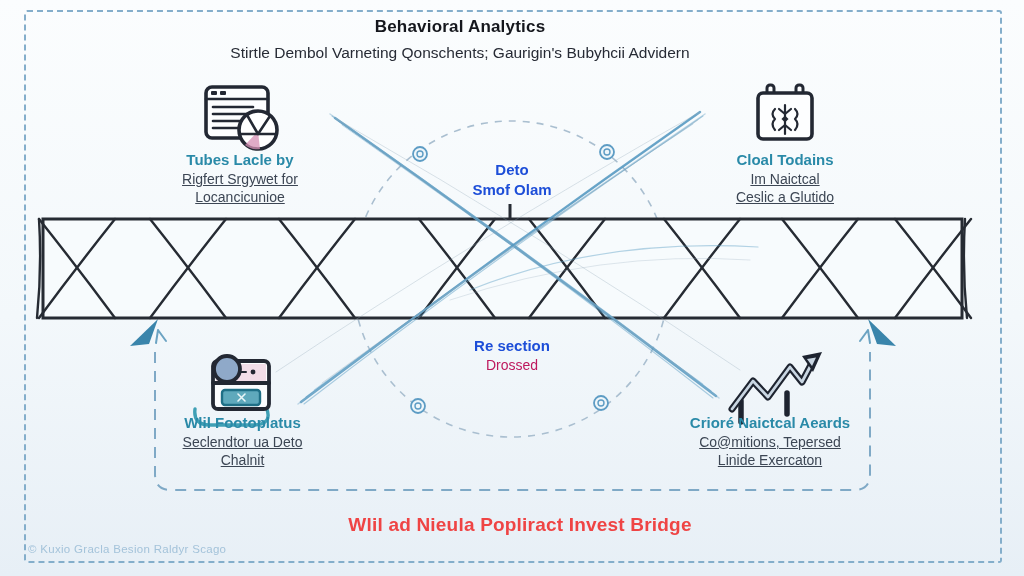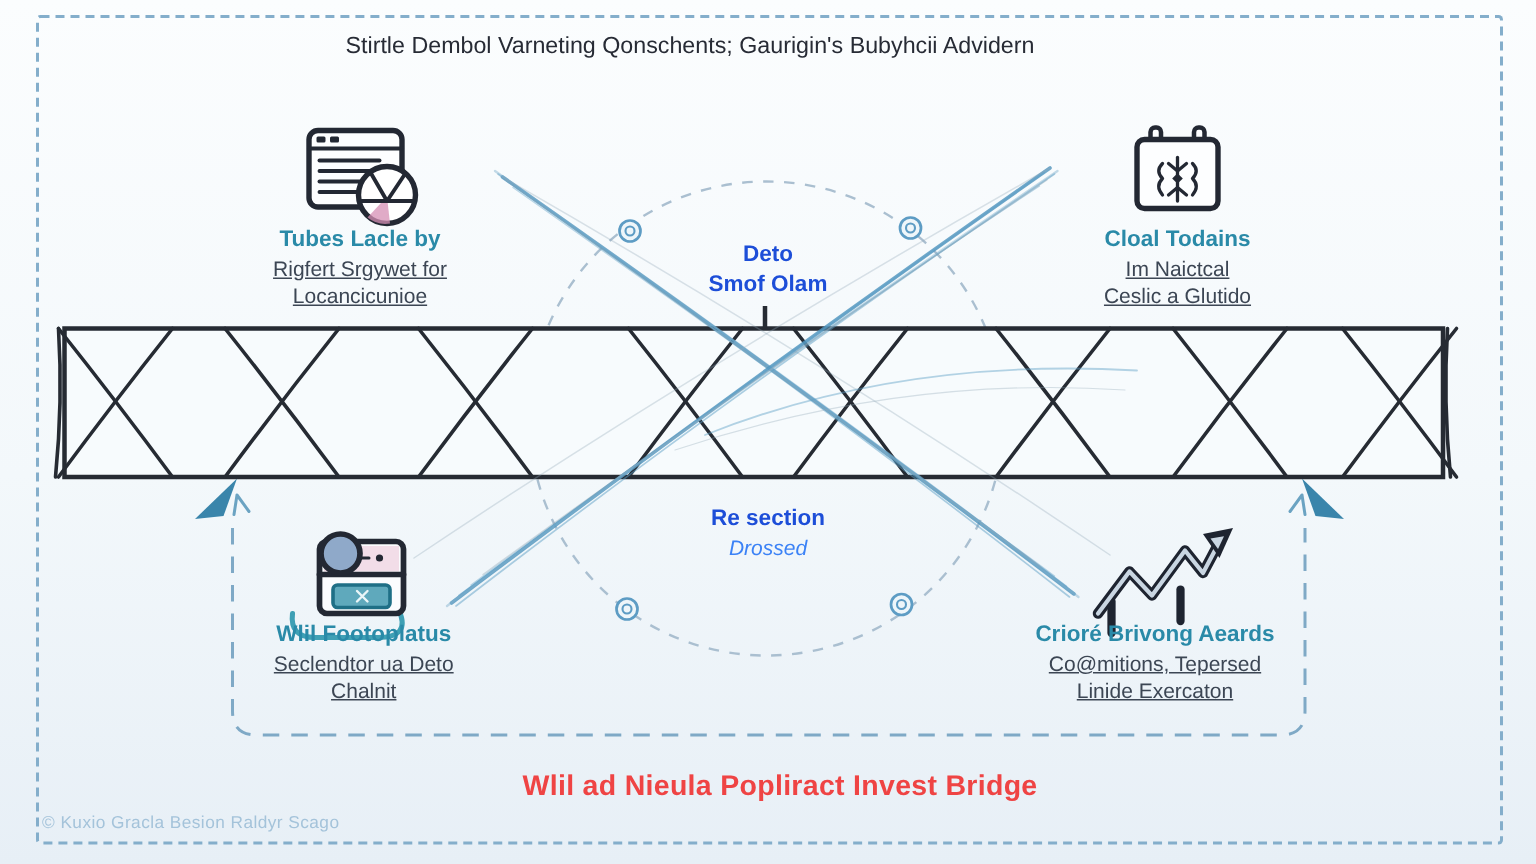--- a/index.html
+++ b/index.html
@@ -12,21 +12,21 @@
     position:absolute;left:24px;right:22px;top:10px;bottom:13px;
     border:2px dashed #84aecb;border-radius:3px;pointer-events:none;
   }
   .linework{position:absolute;left:0;top:0;}
   .txt{position:absolute;text-align:center;line-height:1.32;}
   .hdr-title{font-size:17px;font-weight:bold;color:#15171d;letter-spacing:.2px;}
   .hdr-sub{font-size:15.5px;color:#272b35;margin-top:5px;}
   .node-title{font-size:15px;font-weight:bold;color:#2a8aa8;}
   .node-sub{font-size:14px;color:#3c4654;text-decoration:underline;}
   .c-blue{font-size:15px;font-weight:bold;color:#1d4ed8;}
-  .c-gray{font-size:14px;font-weight:normal;color:#3b82f6;font-style:italic;}
+  .c-gray{font-size:14px;font-weight:normal;color:#be185d;}
   .caption{font-size:19px;color:#ef4444;font-weight:700;letter-spacing:.2px;}
   .watermark{font-size:11.5px;color:#a4c3da;letter-spacing:.3px;}
 </style>
 </head>
 <body>
 
 <svg class="linework" width="1024" height="576" viewBox="0 0 1024 576" aria-hidden="true">
 
   <circle cx="511" cy="279" r="158" fill="none" stroke="#aabfd0" stroke-width="1.6" stroke-dasharray="7 7"></circle>
 
@@ -155,20 +155,21 @@
     <path d="M732 409 L753 381 L768 397 L790 367 L802 382 L811 365" fill="none" stroke="#1e2430" stroke-width="7"></path>
     <path d="M732 409 L753 381 L768 397 L790 367 L802 382 L811 365" fill="none" stroke="#c9d6e2" stroke-width="2.8"></path>
     <path d="M802 356 L822 352 L813 372 Z" fill="#1e2430"></path>
     <path d="M807 359 L816 357.5 L812 366 Z" fill="#c9d6e2"></path>
   </g>
 </svg>
 
 <div class="frame"></div>
 
 <div class="txt" style="left:0;top:16px;width:920px;">
+  <div class="hdr-title">Behavioral Analytics</div>
   <div class="hdr-sub">Stirtle Dembol Varneting Qonschents; Gaurigin's Bubyhcii Advidern</div>
 </div>
 
 <div class="txt" style="left:130px;top:150px;width:220px;text-align:center;">
   <div class="node-title">Tubes Lacle by</div>
   <div class="node-sub">Rigfert Srgywet for</div>
   <div class="node-sub">Locancicunioe</div>
 </div>
 
 <div class="txt" style="left:675px;top:150px;width:220px;">
@@ -187,19 +188,19 @@
   <div class="c-gray">Drossed</div>
 </div>
 
 <div class="txt" style="left:130px;top:413px;width:225px;">
   <div class="node-title">Wlil Footoplatus</div>
   <div class="node-sub">Seclendtor ua Deto</div>
   <div class="node-sub">Chalnit</div>
 </div>
 
 <div class="txt" style="left:655px;top:413px;width:230px;">
-  <div class="node-title">Crioré Brivong Aeards</div>
+  <div class="node-title">Crioré Naictcal Aeards</div>
   <div class="node-sub">Co@mitions, Tepersed</div>
   <div class="node-sub">Linide Exercaton</div>
 </div>
 
 <div class="txt caption" style="left:16px;top:512px;width:1008px;">Wlil ad Nieula Popliract Invest Bridge</div>
 <div class="watermark" style="position:absolute;left:28px;top:543px;">© Kuxio Gracla Besion Raldyr Scago</div>
 
 </body></html>

